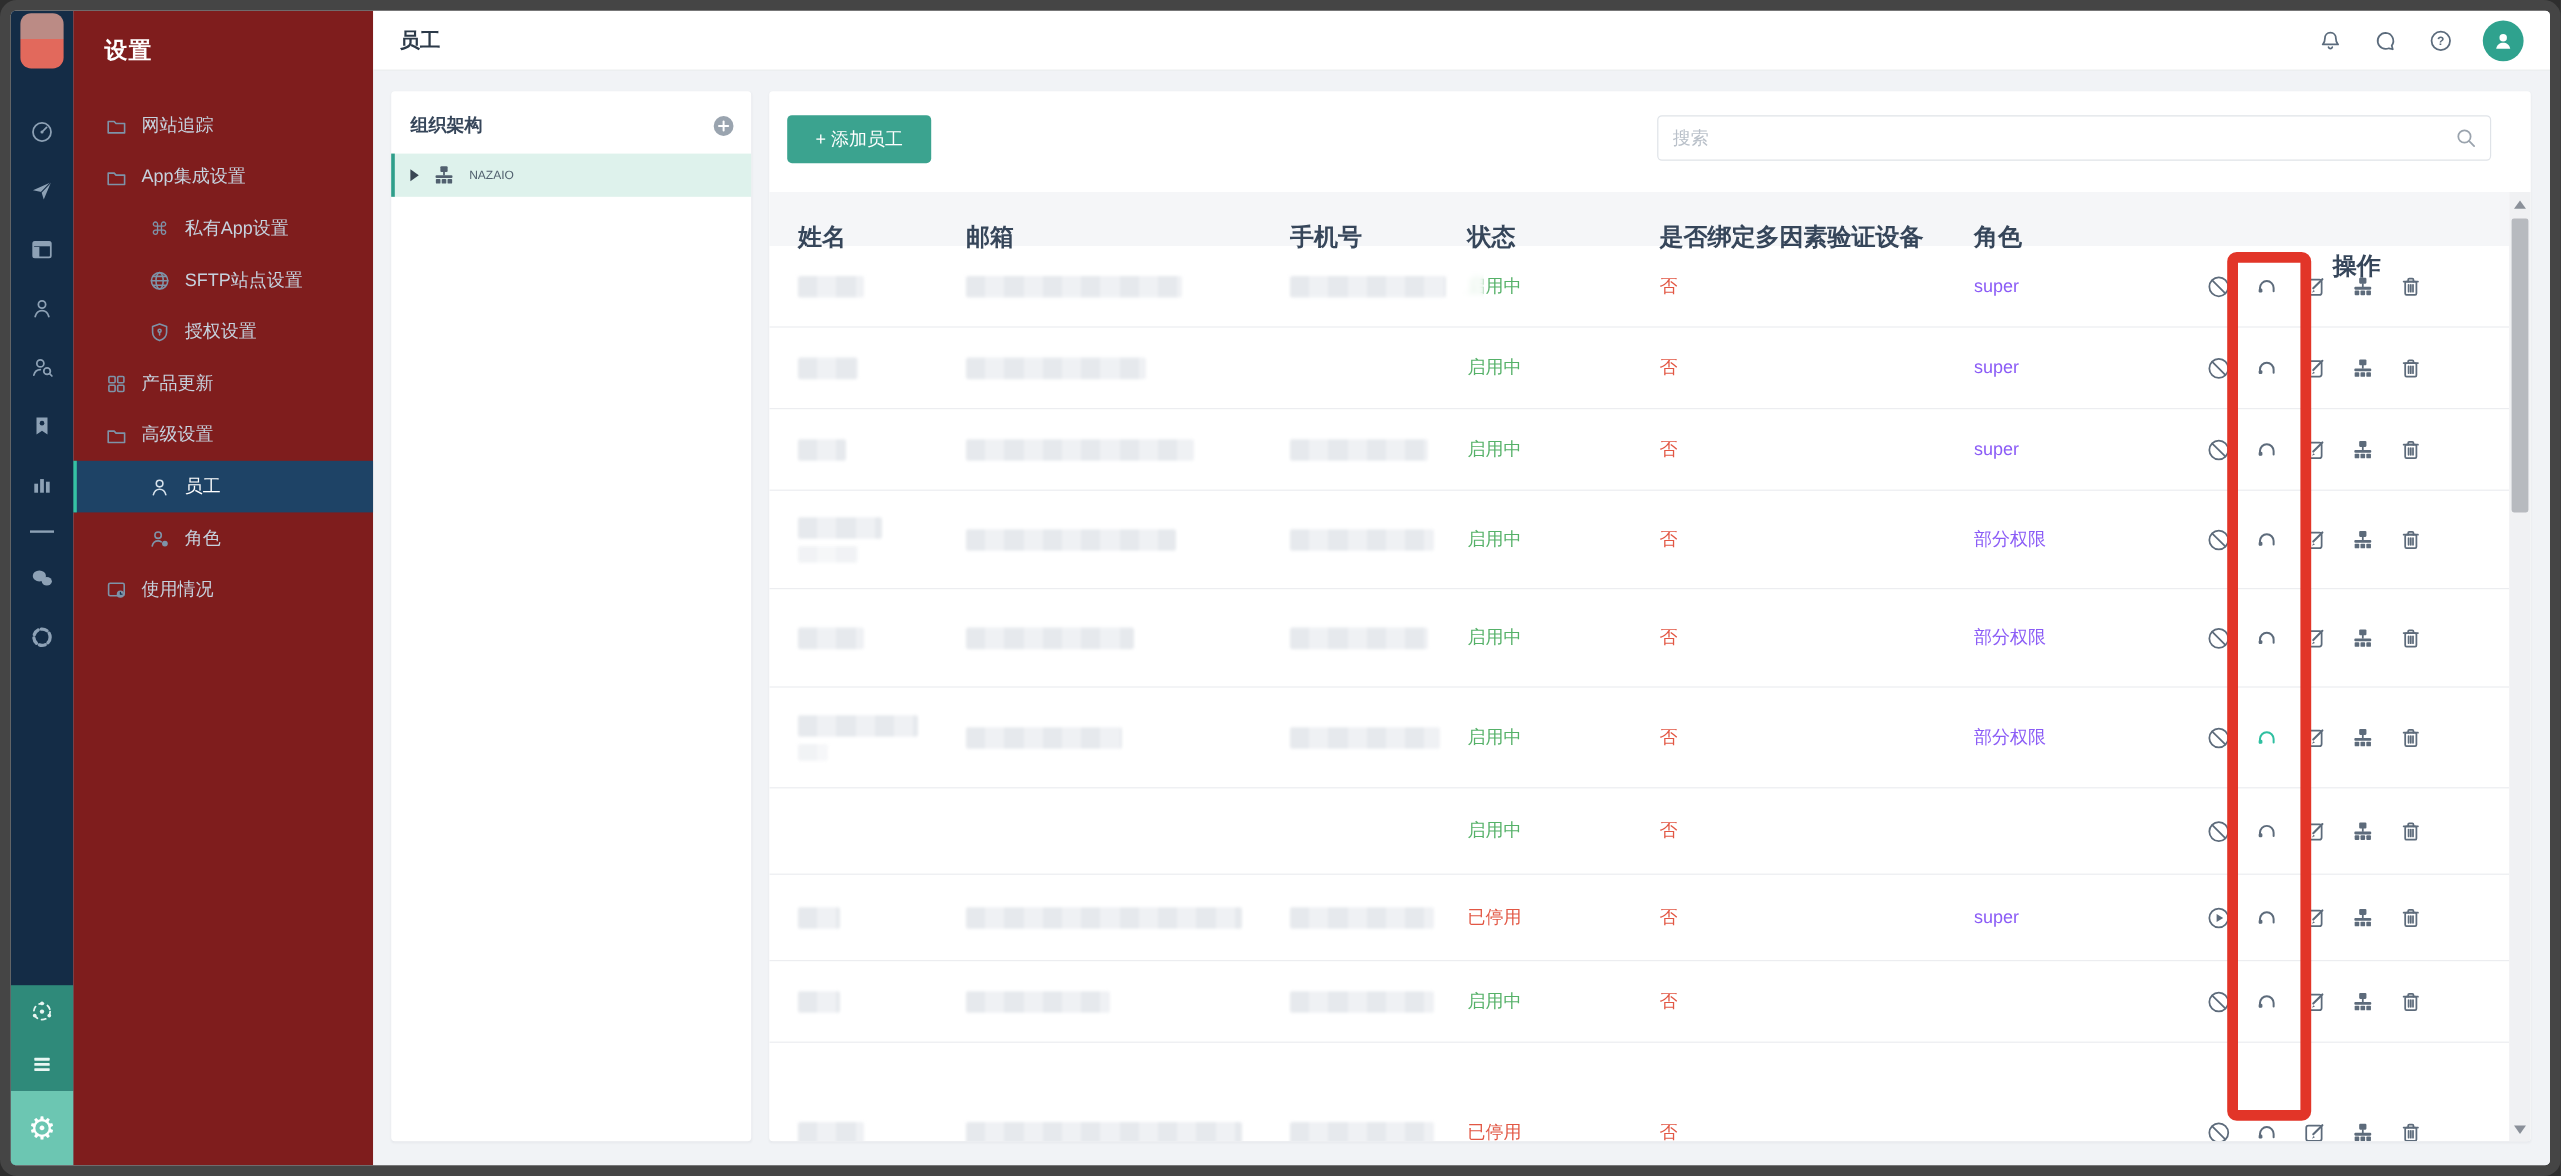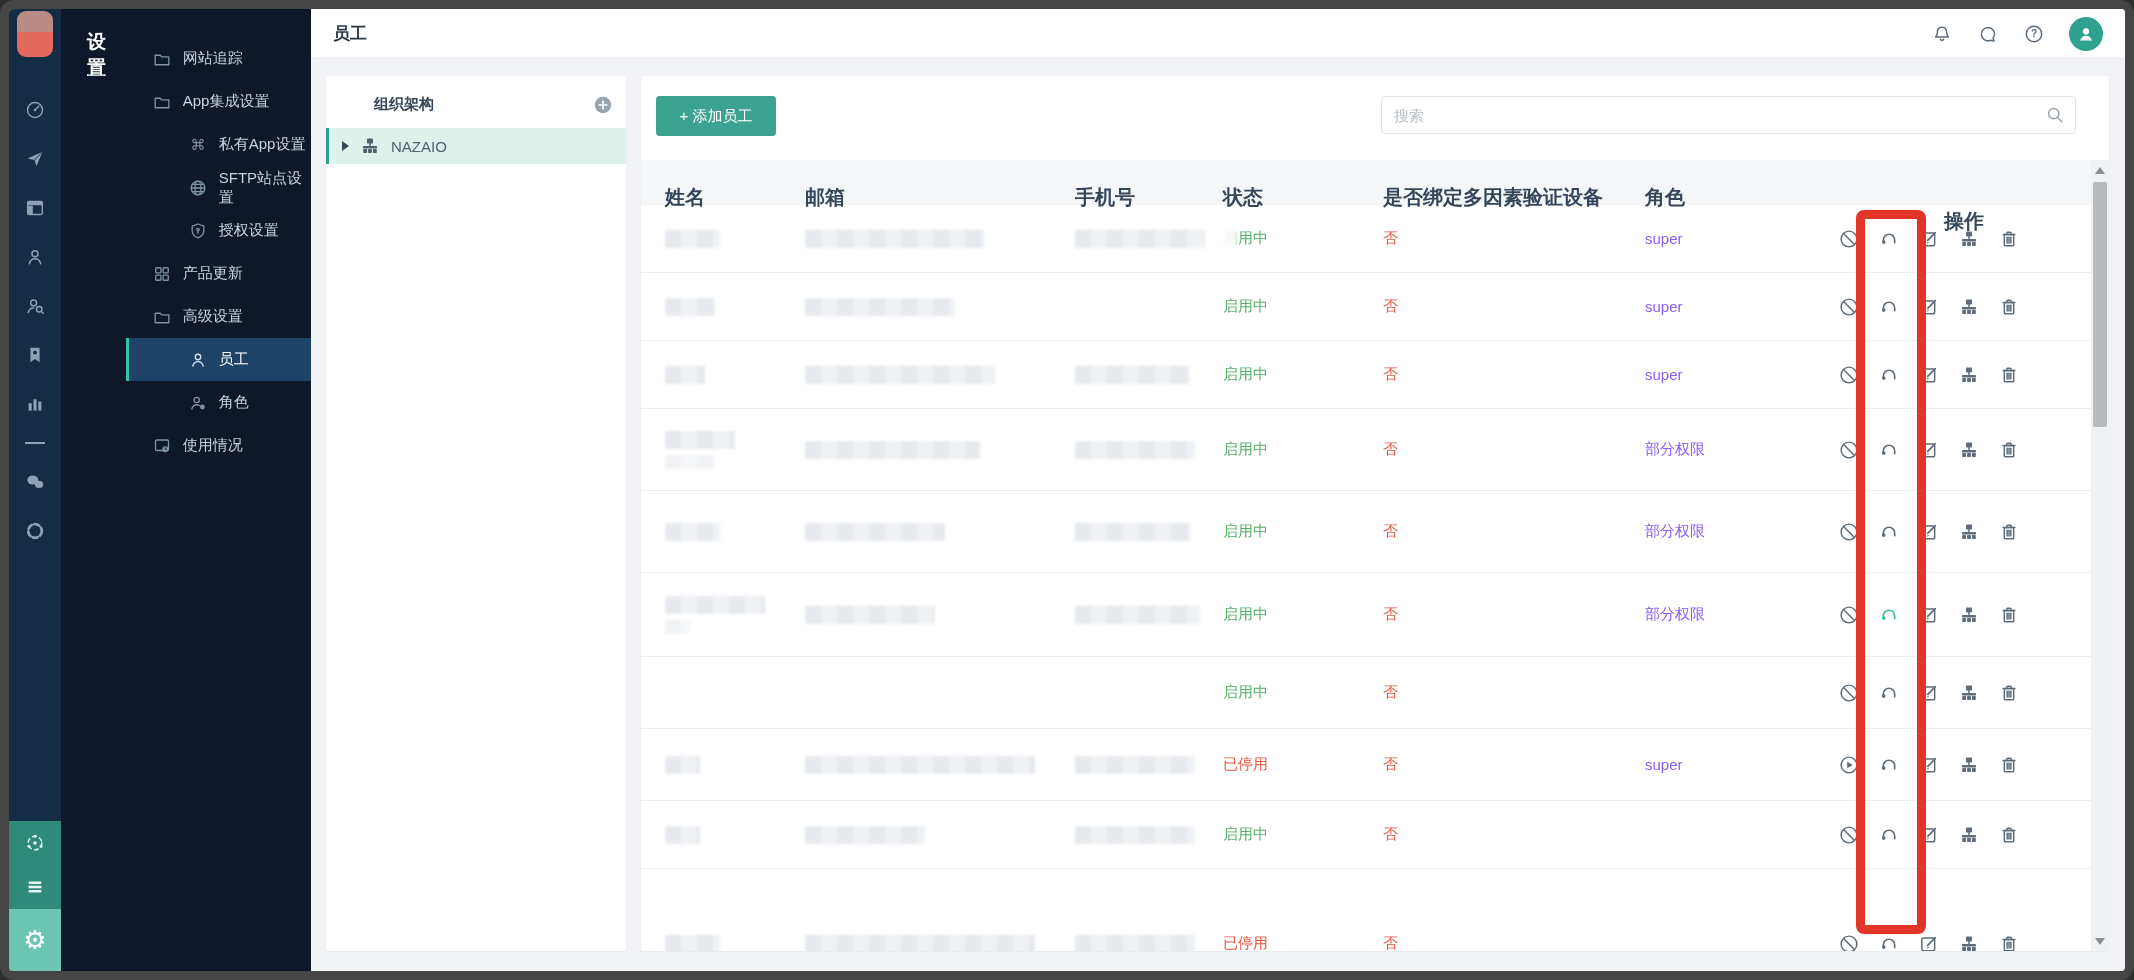--- a/index.html
+++ b/index.html
@@ -12,44 +12,44 @@
   .rail-logo{width:36px;height:46px;border-radius:9px;margin-top:2px;background:linear-gradient(180deg,#bb8b85 0 46%,#e2695c 46%);flex:0 0 auto;}
   .rail-icons{display:flex;flex-direction:column;align-items:center;gap:27px;margin-top:42px;color:#8da1b5;}
   .rail-icons .ricon{width:22px;height:22px;display:flex;align-items:center;justify-content:center;cursor:pointer;}
   .rail-divider{width:20px;height:0;border-top:2px solid #8da1b5;}
   .rail-bottom{margin-top:auto;width:52px;display:flex;flex-direction:column;}
   .rail-cell{width:52px;height:44px;display:flex;align-items:center;justify-content:center;background:#2f8a7a;color:#e8f6f2;}
   .rail-cell.gear{height:62px;background:#6cc6b2;color:#fff;font-size:26px;}
   svg.ic{display:block;}
 
   
-  .sidebar{width:250px;flex:0 0 250px;background:#0f172a;color:#c6d2de;display:flex;flex-direction:row;}
+  .sidebar{width:250px;flex:0 0 250px;background:#7f1d1d;color:#c6d2de;display:flex;flex-direction:column;}
   .side-title{color:#fff;font-weight:bold;font-size:19px;padding:20px 0 0 26px;letter-spacing:1px;}
   .side-menu{margin-top:28px;display:flex;flex-direction:column;}
   .side-item{height:43px;display:flex;align-items:center;gap:11px;font-size:15px;cursor:pointer;color:#c6d2de;padding-left:26px;}
   .side-item .sicon{width:20px;height:20px;color:#7e93a8;display:flex;align-items:center;justify-content:center;flex:0 0 20px;font-size:17px;}
   .side-item.lvl2{padding-left:62px;}
   .side-item.selected{background:#1e4366;color:#fff;border-left:3px solid #35c2a4;padding-left:59px;}
   .side-item.selected .sicon{color:#d6e2ec;}
 
   
   .main{flex:1;display:flex;flex-direction:column;min-width:0;}
   .topbar{height:50px;background:#fff;border-bottom:1px solid #e8eaec;display:flex;align-items:center;padding:0 22px;flex:0 0 50px;}
   .page-title{font-size:17px;font-weight:bold;color:#2c3a49;}
   .topbar-right{margin-left:auto;display:flex;align-items:center;gap:24px;color:#5b6b7c;}
   .tb-icon{width:22px;height:22px;cursor:pointer;display:flex;align-items:center;justify-content:center;}
   .avatar{width:34px;height:34px;border-radius:50%;background:#2fa28e;display:flex;align-items:center;justify-content:center;cursor:pointer;}
 
   .content{flex:1;position:relative;background:#f1f3f6;}
   .card{position:absolute;background:#fff;border-radius:3px;box-shadow:0 1px 2px rgba(30,40,60,.05);}
   .org-card{left:15px;top:17px;width:300px;height:875px;}
   .org-head{display:flex;align-items:center;padding:18px 14px 14px 16px;}
-  .org-title{font-size:15px;font-weight:bold;color:#36465a;margin-left:32px;}
+  .org-title{font-size:15px;font-weight:bold;color:#36465a;}
   .org-plus{margin-left:auto;cursor:pointer;width:20px;height:20px;}
-  .org-node{height:36px;background:#def2ec;border-left:3px solid #2f9e8a;display:flex;align-items:center;gap:10px;padding-left:13px;color:#51606f;font-size:15px;cursor:pointer;}
+  .org-node{height:36px;background:#def2ec;border-left:3px solid #2f9e8a;display:flex;align-items:center;gap:10px;padding-left:13px;color:#51606f;font-size:10px;cursor:pointer;}
   .caret{width:0;height:0;border-left:7px solid #3a4754;border-top:5px solid transparent;border-bottom:5px solid transparent;}
   .org-node .sicon{color:#51606f;}
 
   .tbl-card{left:330px;top:17px;width:1468px;height:875px;overflow:hidden;}
   .add-btn{position:absolute;left:15px;top:20px;width:120px;height:40px;background:#3ba38f;color:#fff;border:none;border-radius:4px;font-size:15px;font-family:inherit;cursor:pointer;}
   .search-wrap{position:absolute;left:740px;top:20px;width:695px;height:38px;}
   .search-input{width:100%;height:100%;border:1px solid #dfe3e8;border-radius:4px;font-size:15px;padding:0 40px 0 12px;color:#333;font-family:inherit;outline:none;}
   .search-input::placeholder{color:#b9c0c9;}
   .search-icon{position:absolute;right:10px;top:8px;color:#9aa3ad;cursor:pointer;}
 

